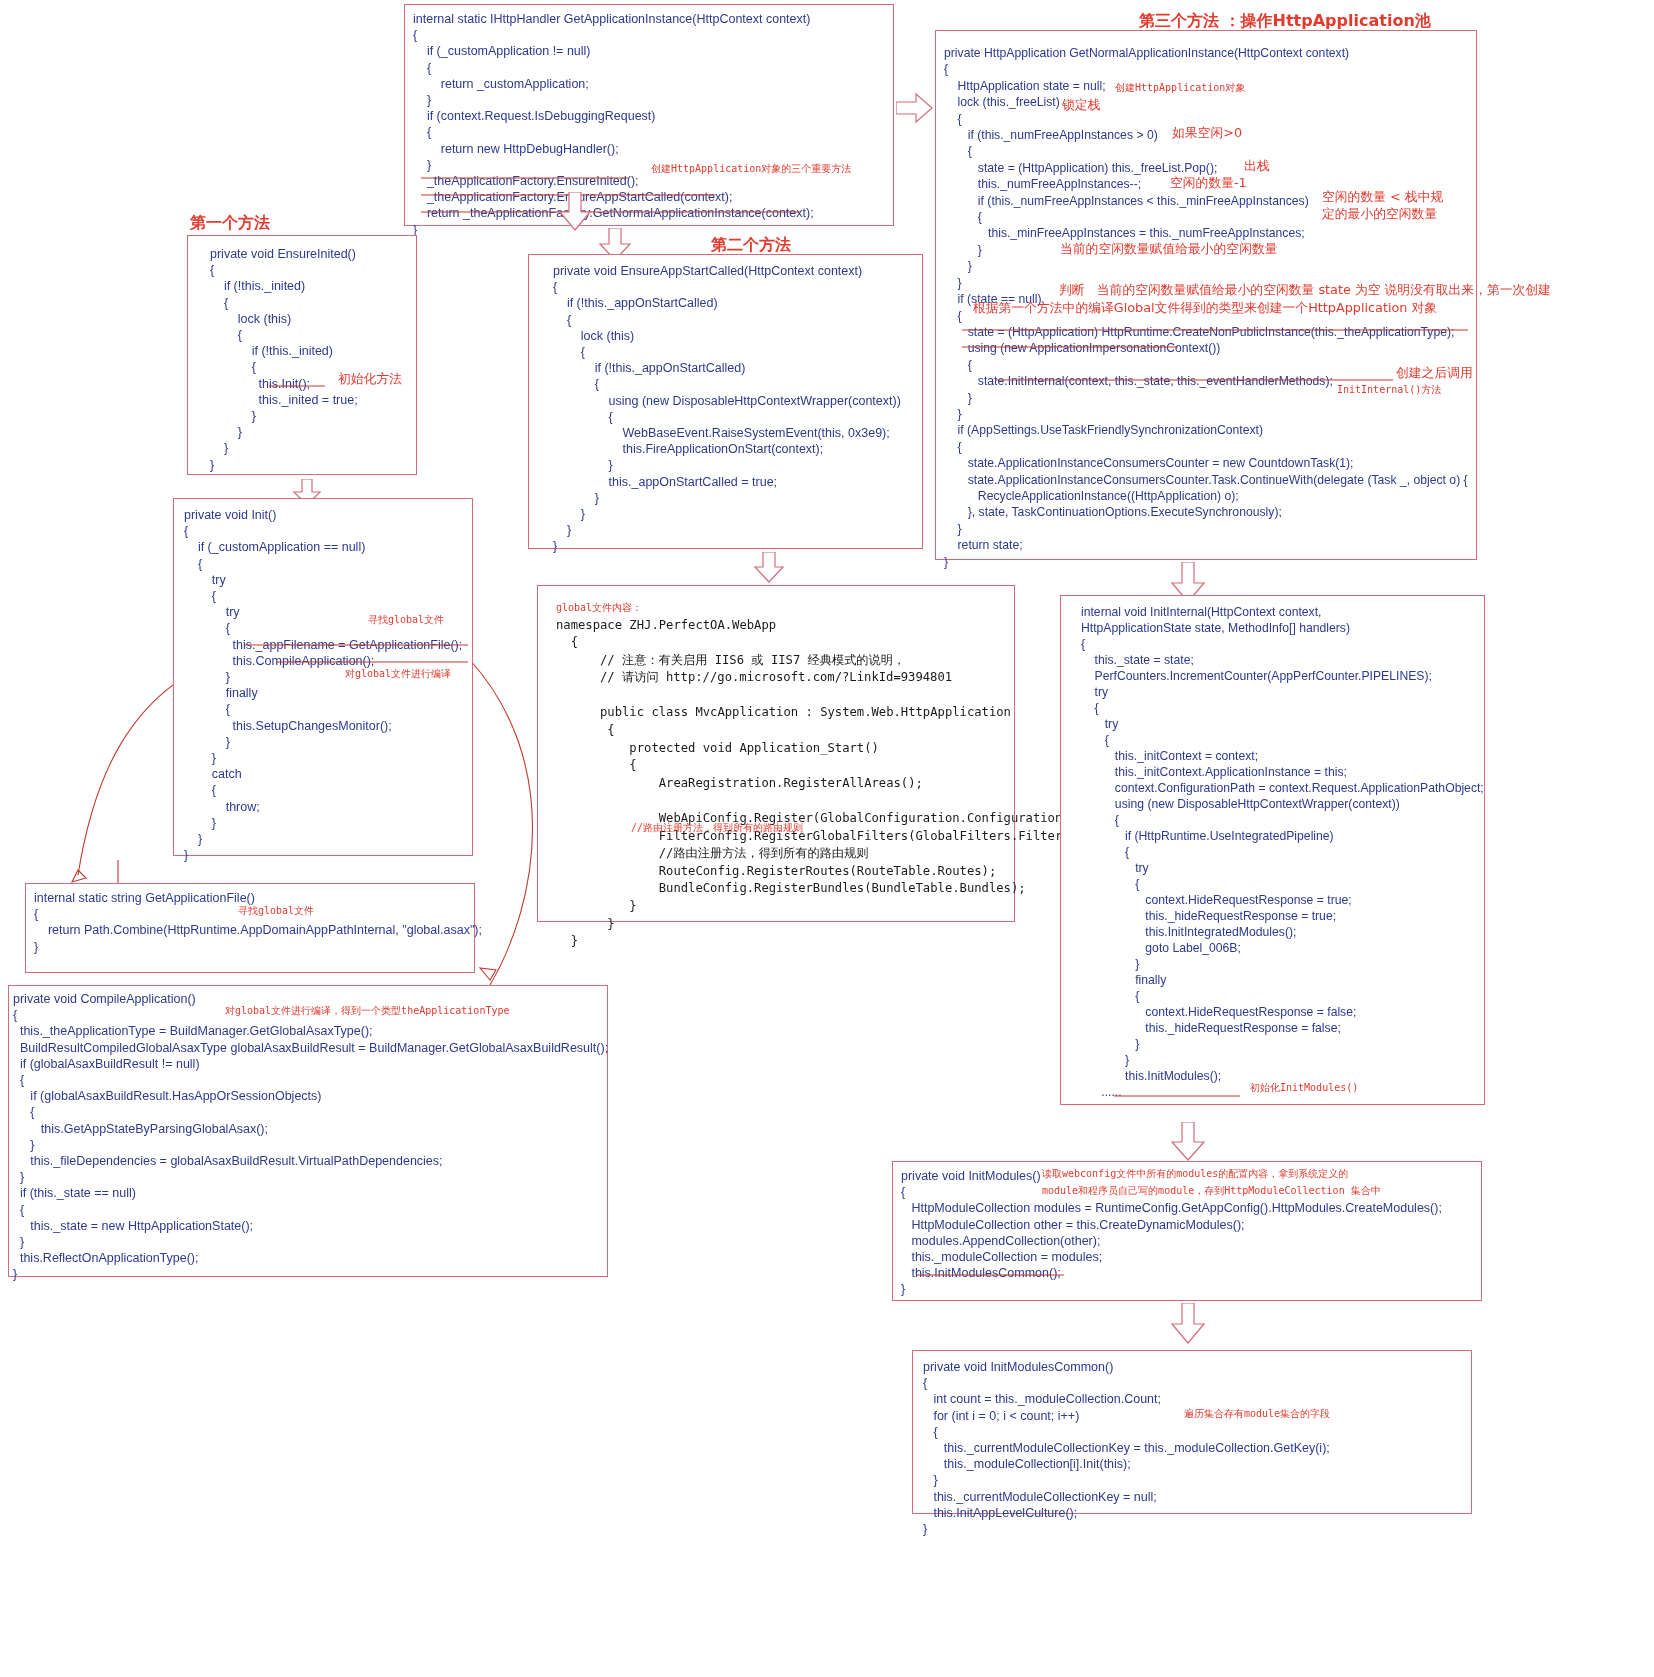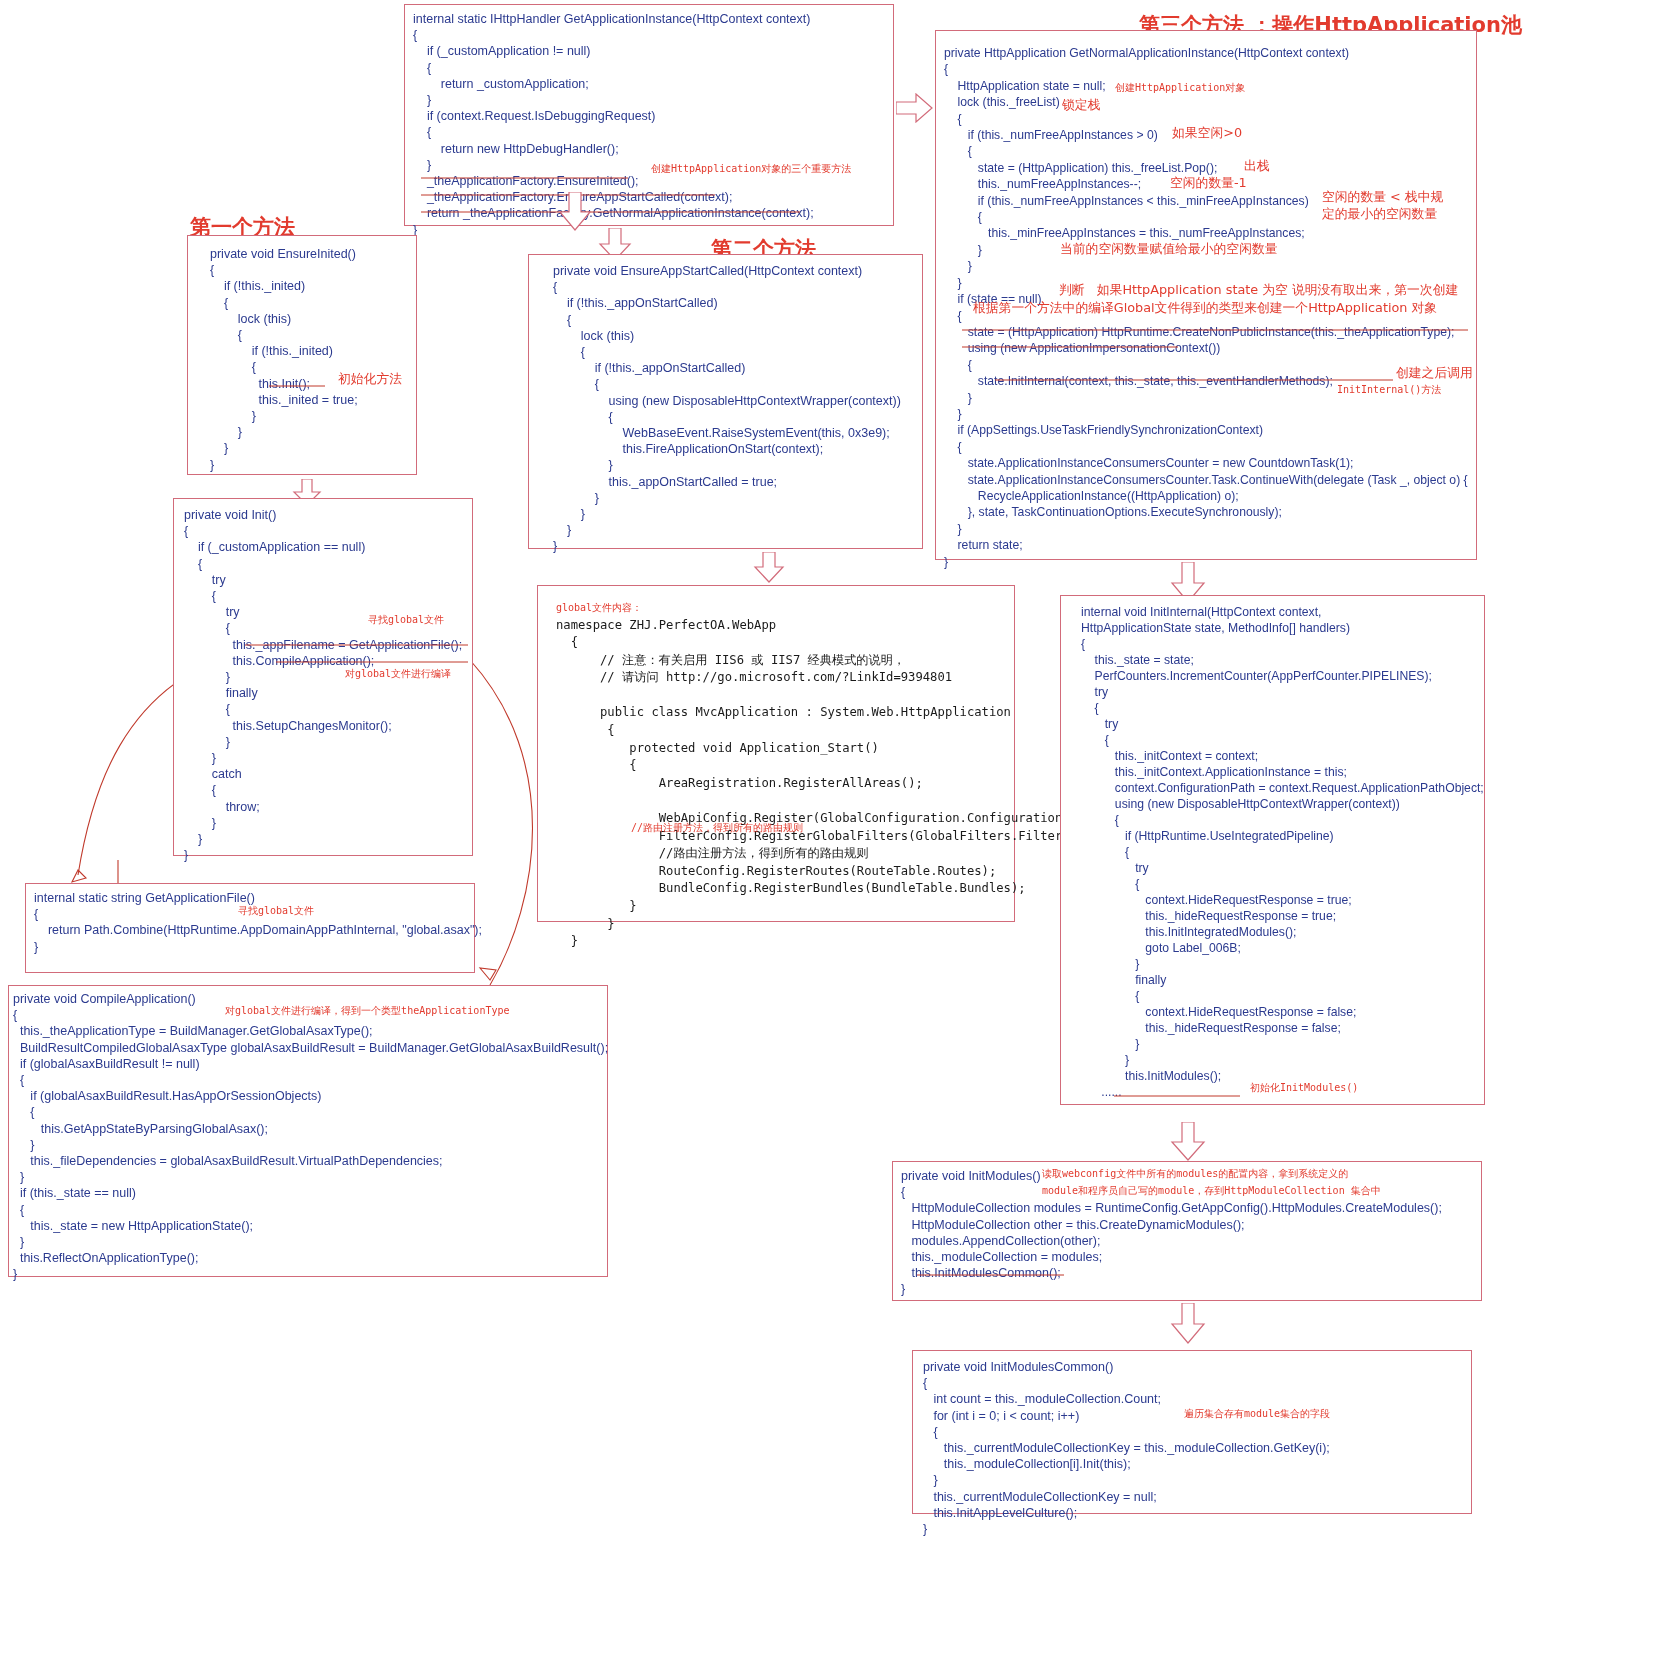--- a/index.html
+++ b/index.html
@@ -10,21 +10,21 @@
   
   .box{position:absolute;border:1px solid #d26b7a;background:#fff;box-sizing:border-box;}
   .code{font-family:"Liberation Sans","DejaVu Sans",sans-serif;font-size:12.5px;line-height:16.2px;
         white-space:pre;color:#2b3a8f;}
   .code.mono{font-family:"DejaVu Sans Mono","Liberation Mono",monospace;font-size:12.2px;line-height:17.6px;}
 
   
   .ann{position:absolute;color:#e23b2e;font-size:12.8px;line-height:16.5px;white-space:pre;
        font-family:"DejaVu Sans","Liberation Sans",sans-serif;}
   .ann.mono{font-family:"DejaVu Sans Mono","Liberation Mono",monospace;font-size:10px;}
-  .title-red{position:absolute;color:#e23b2e;font-weight:bold;font-size:21px;white-space:pre;
+  .title-red{position:absolute;color:#e23b2e;font-weight:bold;font-size:16px;white-space:pre;
        font-family:"DejaVu Sans","Liberation Sans",sans-serif;}
 
   
   .arrow{position:absolute;}
   .arrow svg{display:block;}
 
   .conn{position:absolute;left:0;top:0;width:1654px;height:1677px;pointer-events:none;}
 </style>
 </head>
 <body>
@@ -264,21 +264,21 @@
 }</pre>
   </div>
   <div class="ann mono" style="left:1115px;top:80px;">创建HttpApplication对象</div>
   <div class="ann" style="left:1062px;top:97px;">锁定栈</div>
   <div class="ann" style="left:1172px;top:125px;">如果空闲&gt;0</div>
   <div class="ann" style="left:1244px;top:158px;">出栈</div>
   <div class="ann" style="left:1170px;top:175px;">空闲的数量-1</div>
   <div class="ann" style="left:1322px;top:189px;">空闲的数量 &lt; 栈中规
 定的最小的空闲数量</div>
   <div class="ann" style="left:1060px;top:241px;">当前的空闲数量赋值给最小的空闲数量</div>
-  <div class="ann" style="left:1059px;top:282px;">判断   如果HttpApplication state 为空 说明没有取出来，第一次创建</div>
+  <div class="ann" style="left:1059px;top:282px;">判断   当前的空闲数量赋值给最小的空闲数量 state 为空 说明没有取出来，第一次创建</div>
   <div class="ann" style="left:973px;top:300px;">根据第一个方法中的编译Global文件得到的类型来创建一个HttpApplication 对象</div>
   <div class="ann" style="left:1396px;top:365px;">创建之后调用</div>
   <div class="ann mono" style="left:1337px;top:382px;">InitInternal()方法</div>
   <svg class="conn">
     <line x1="962" y1="330" x2="1468" y2="330" stroke="#c0392b" stroke-width="1"></line>
     <line x1="962" y1="347" x2="1178" y2="347" stroke="#c0392b" stroke-width="1"></line>
     <line x1="995" y1="380" x2="1393" y2="380" stroke="#c0392b" stroke-width="1"></line>
   </svg>
 
   <div class="arrow" style="left:1170px;top:562px;">

